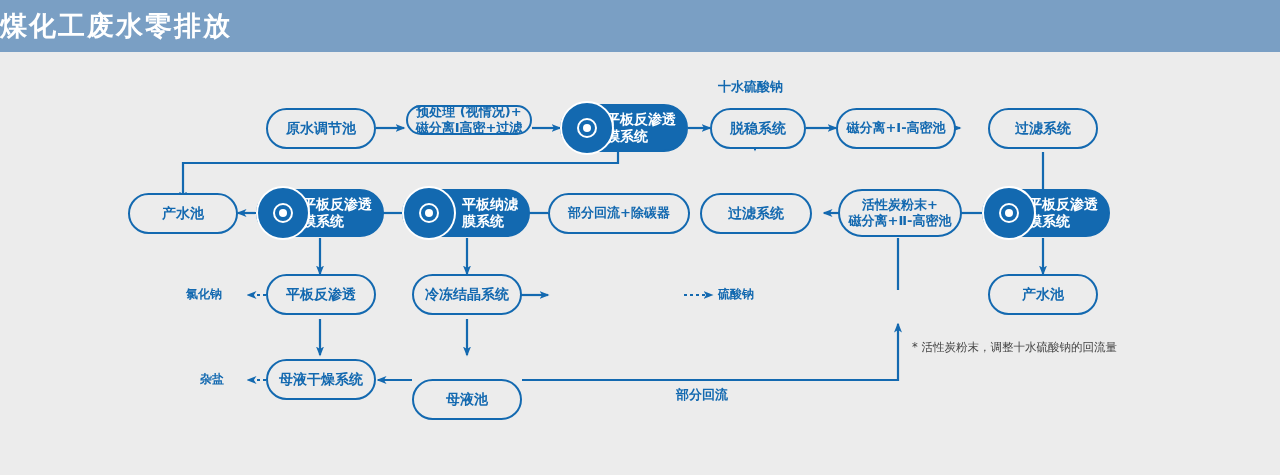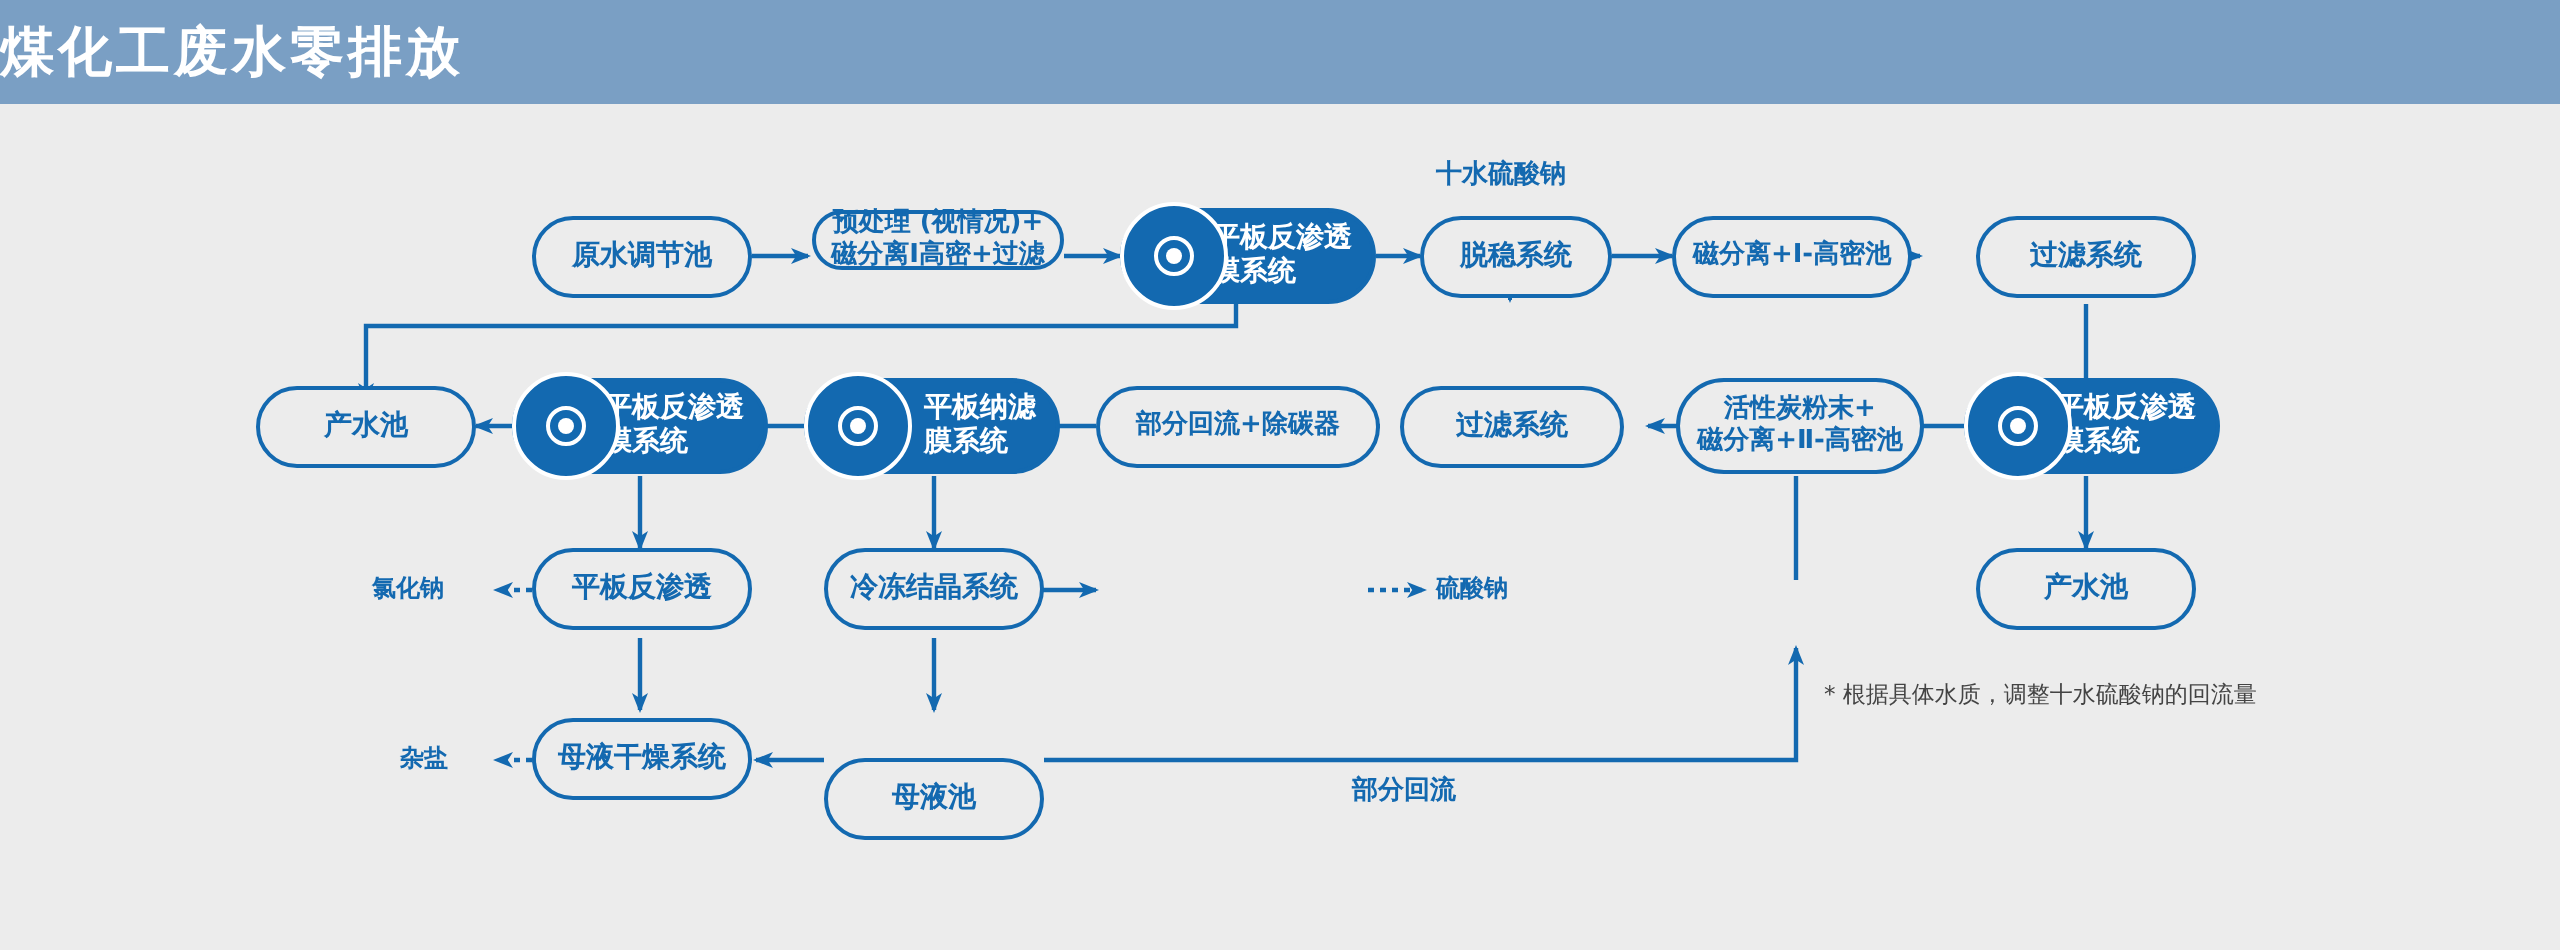--- a/index.html
+++ b/index.html
@@ -259,16 +259,16 @@
     </div>
 
     <div class="node" style="left:412px; top:307px; width:110px; height:41px;margin-top:20px;">
       <span class="node-label">母液池</span>
     </div>
 
     <div class="plain-label" style="left:200px; top:319px;">杂盐</div>
 
     <div class="edge-label" style="left:676px; top:334px;">部分回流</div>
 
-    <div class="footnote" style="left:912px; top:288px;">* 根据具体水质，调整十水硫酸钠的回流量</div>
+    <div class="footnote" style="left:912px; top:288px;">* 活性炭粉末，调整十水硫酸钠的回流量</div>
 
   </div>
 </div>
 
 </body></html>

